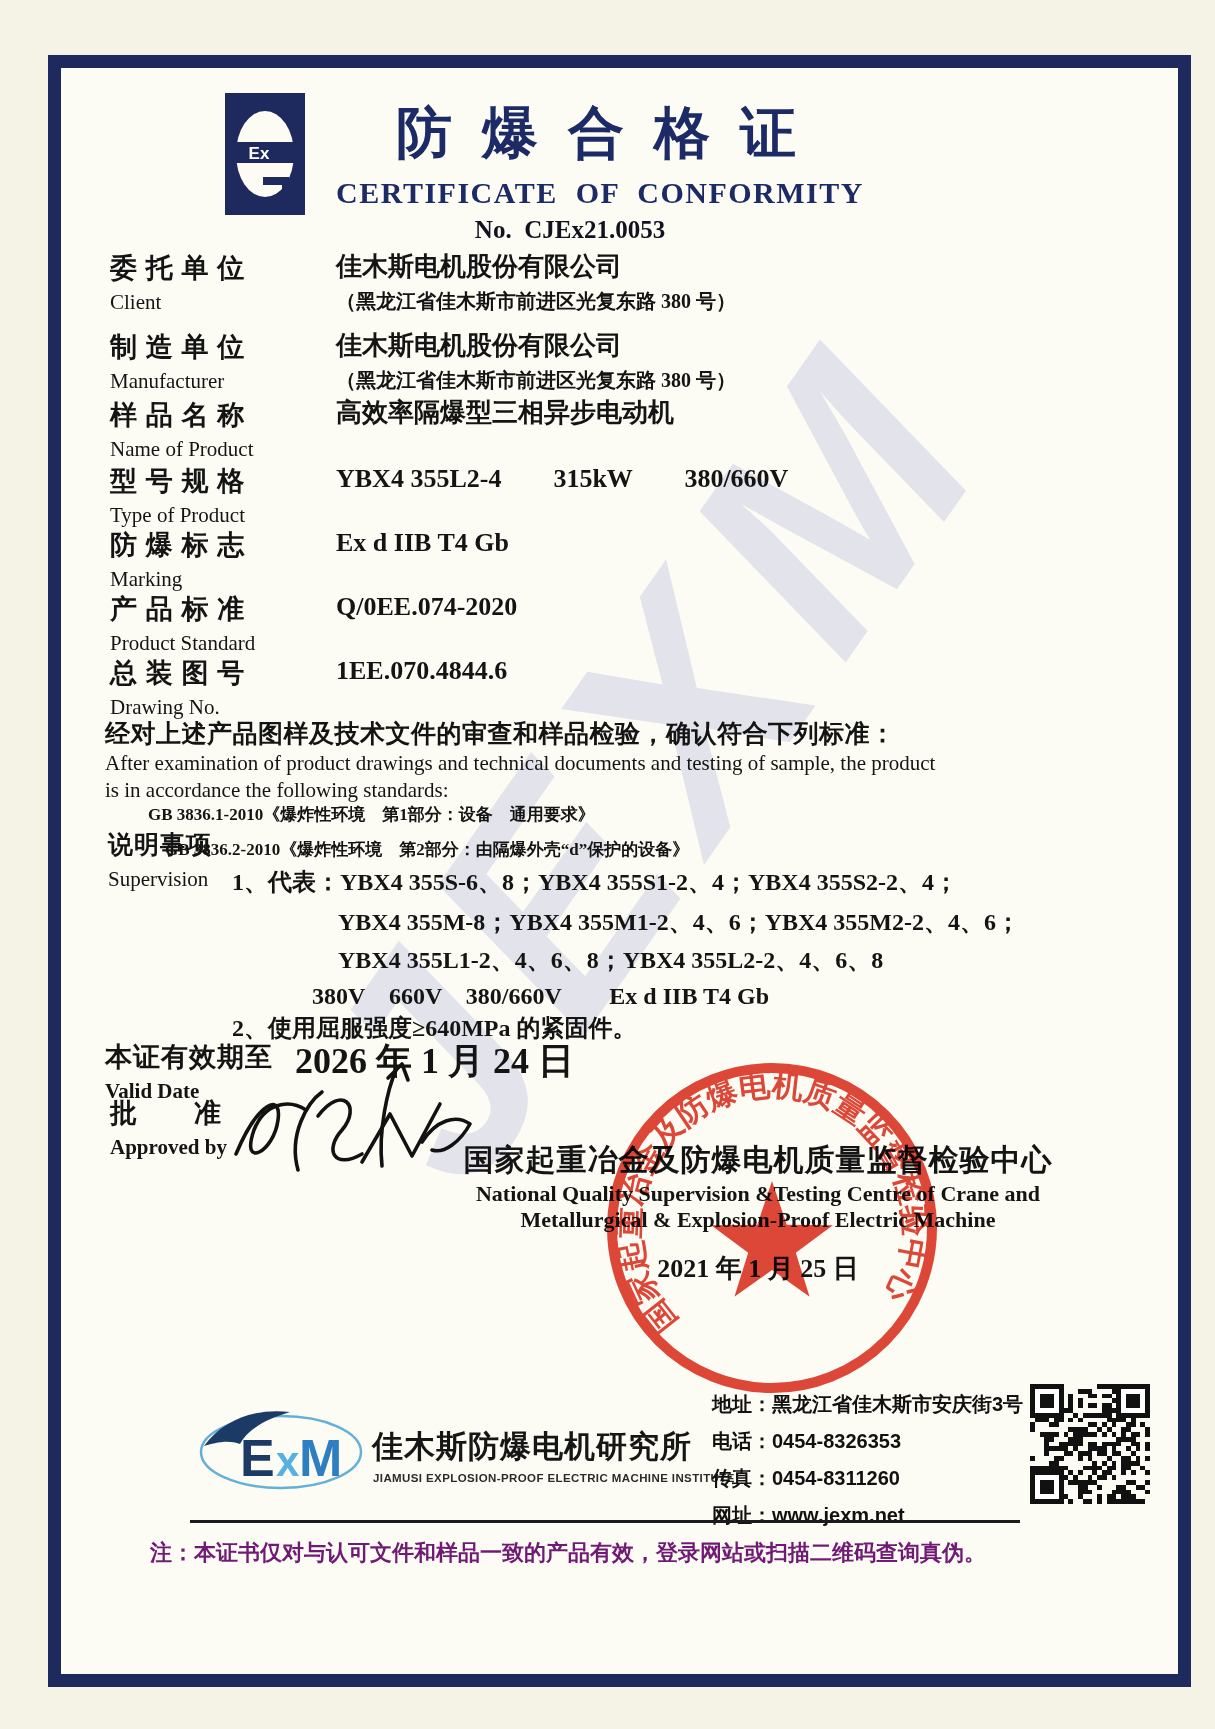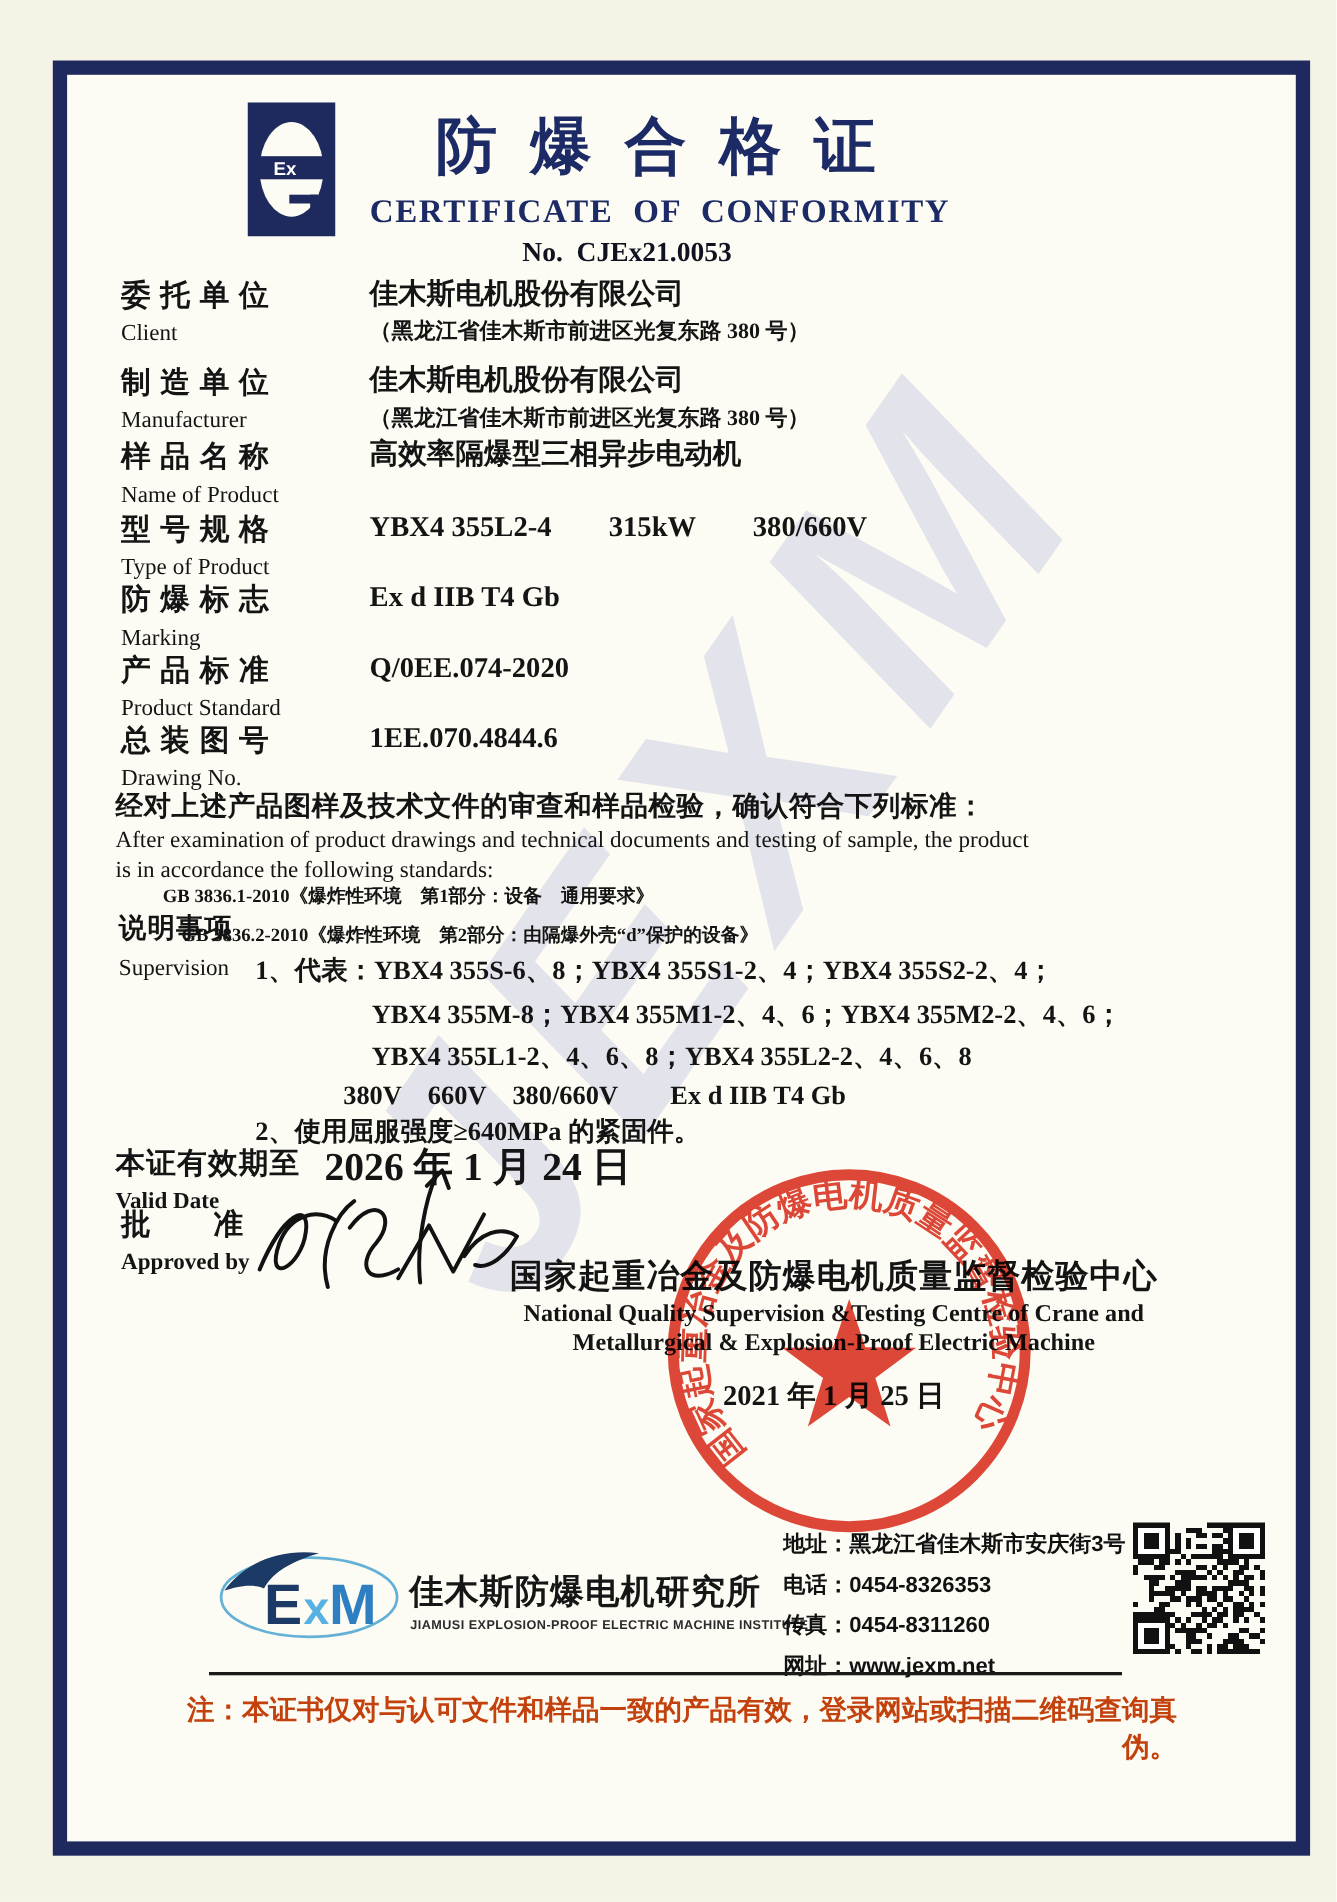--- a/index.html
+++ b/index.html
@@ -26,22 +26,22 @@
   .exp{font-size:24px;font-weight:bold;white-space:pre-wrap;}
   .issuer{width:660px;text-align:center;}
   .issuer .cn{font-size:30px;font-weight:bold;letter-spacing:1px;}
   .issuer .en{font-size:22px;font-weight:bold;line-height:26px;}
   .issuer .dt{font-size:26px;font-weight:bold;margin-top:18px;}
   .sans{font-family:"Liberation Sans","DejaVu Sans",sans-serif;}
   .inst-cn{font-size:31px;font-weight:bold;letter-spacing:1px;color:#161616;}
   .inst-en{font-size:11.5px;font-weight:bold;letter-spacing:0.4px;color:#2b2b2b;margin-top:6px;}
   .contact div{font-size:20px;font-weight:bold;line-height:37px;color:#111;}
   .hr{position:absolute;left:190px;top:1520px;width:830px;height:3px;background:#1b1b1b;z-index:2;}
-  .note{position:absolute;left:150px;top:1538px;width:920px;text-align:right;
-        font-size:25px;font-weight:bold;color:#c2410c;z-index:2;}
+  .note{position:absolute;left:150px;top:1538px;width:920px;text-align:left;
+        font-size:22px;font-weight:bold;color:#701a75;z-index:2;}
   .stamp{position:absolute;left:587px;top:1043px;z-index:4;opacity:0.93;mix-blend-mode:multiply;}
   .sig{position:absolute;left:222px;top:1058px;z-index:3;}
 </style>
 </head>
 <body>
 
 <div class="page">
   <div class="frame"></div>
 
   <div class="wm">

